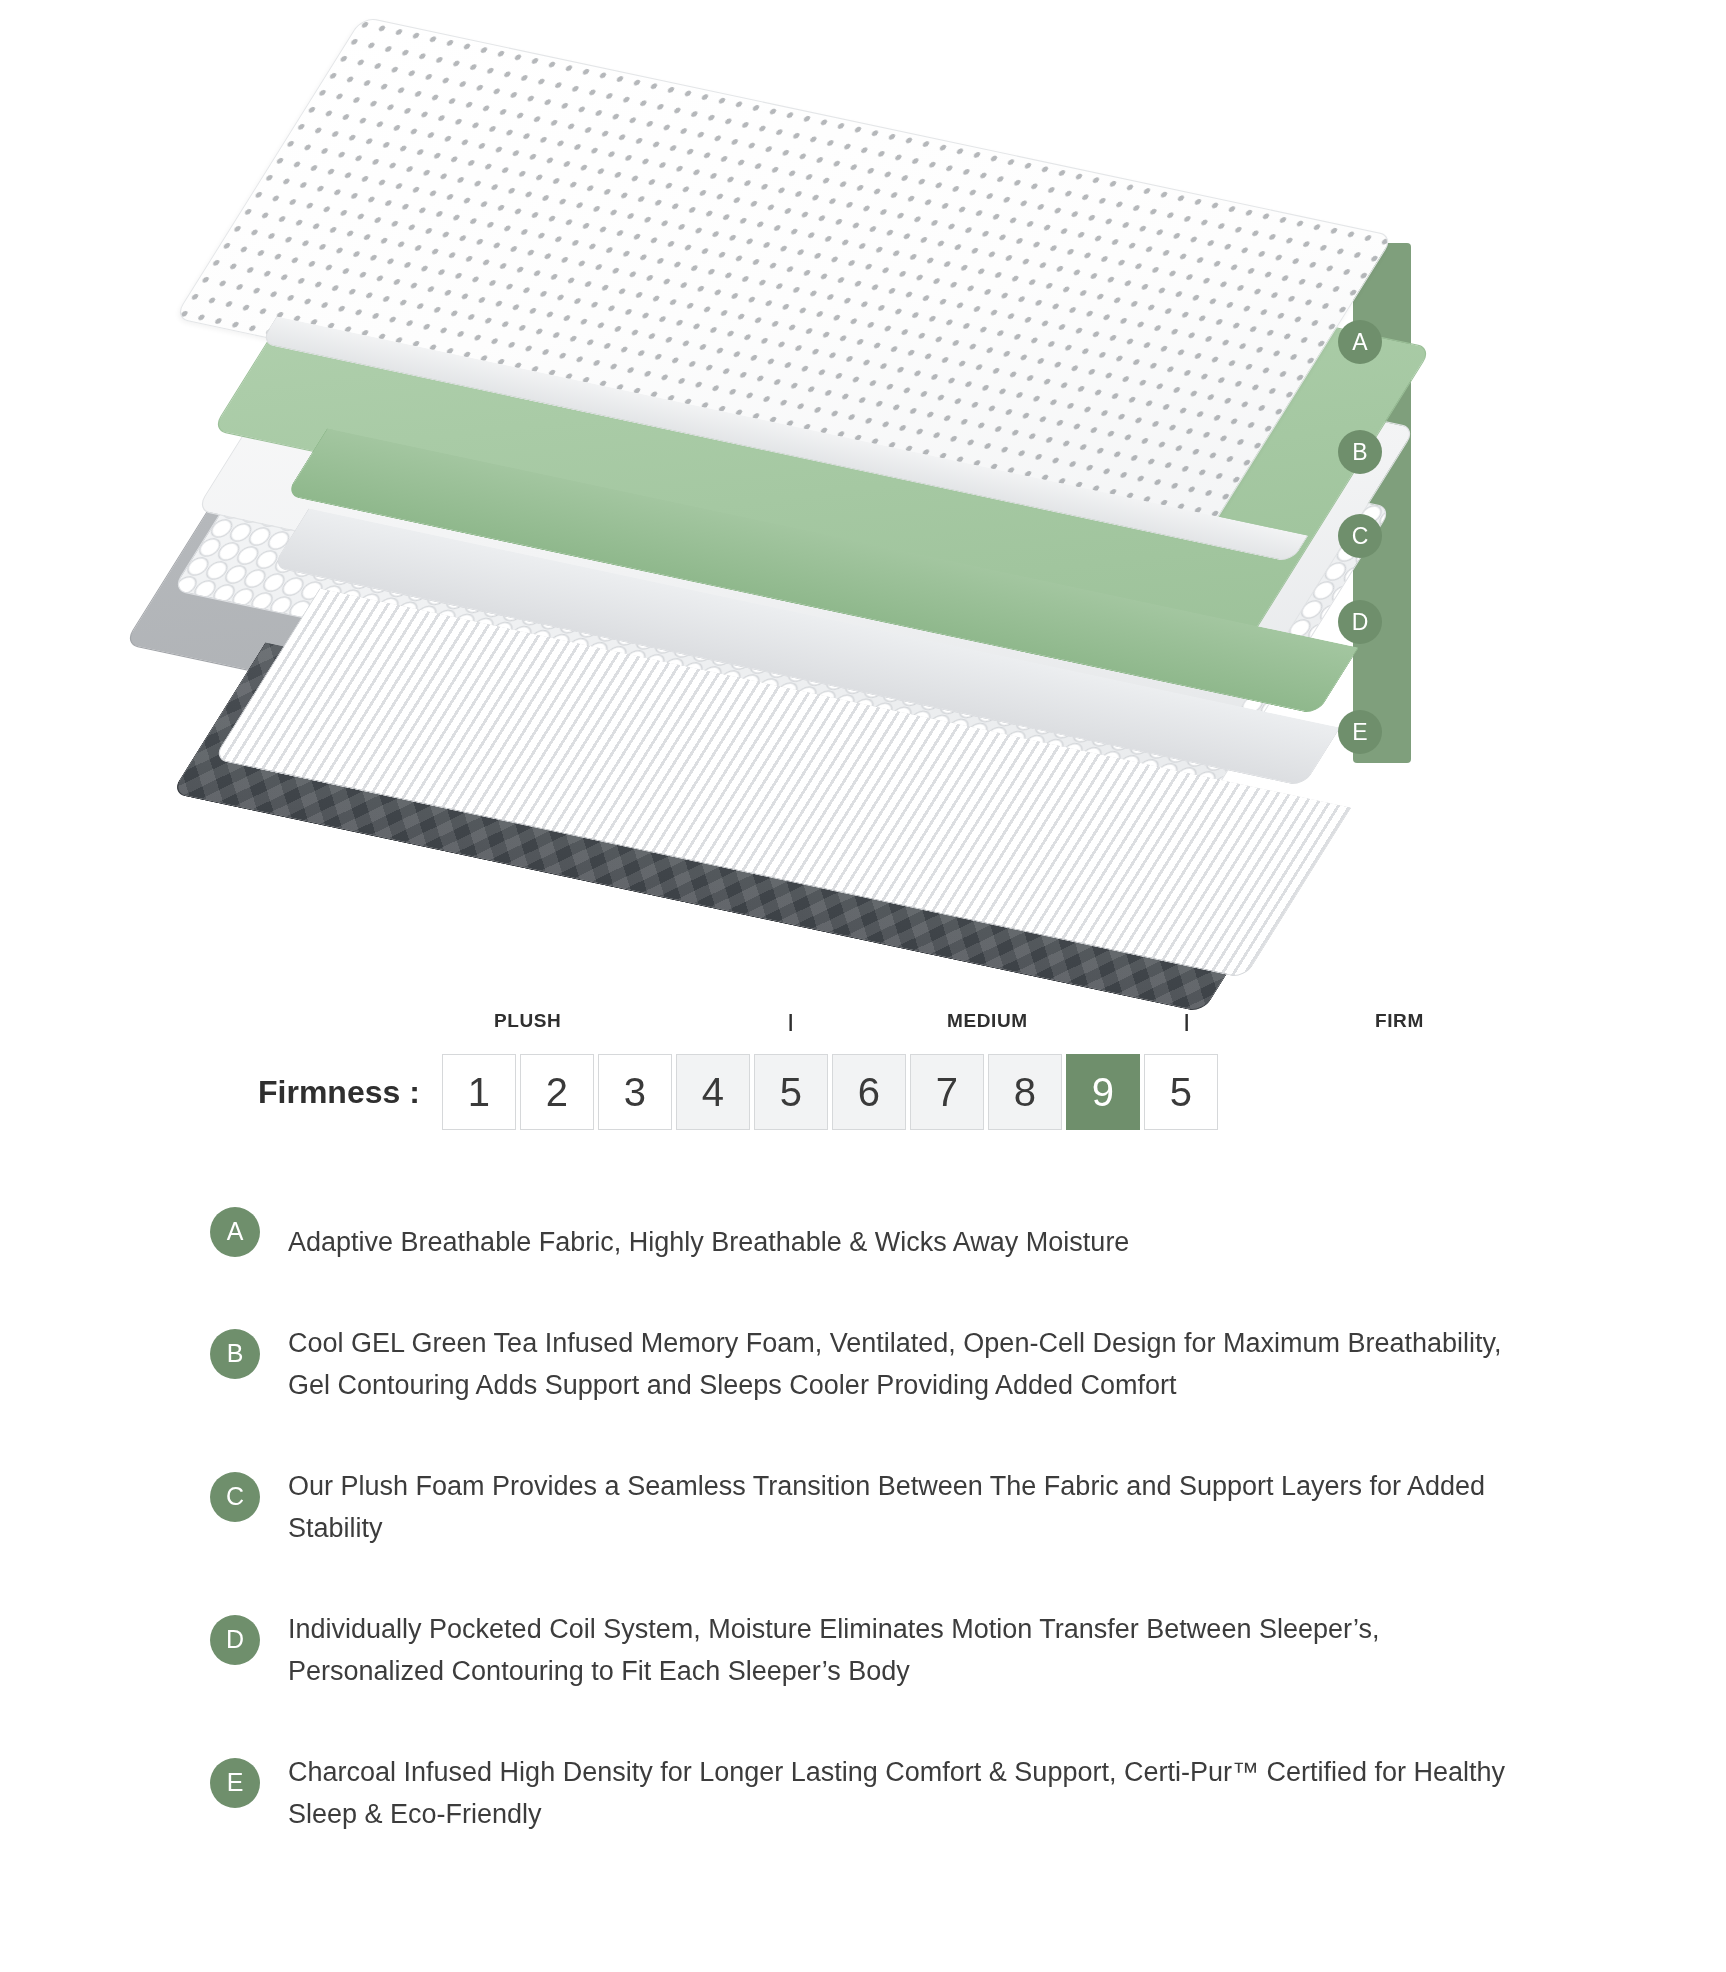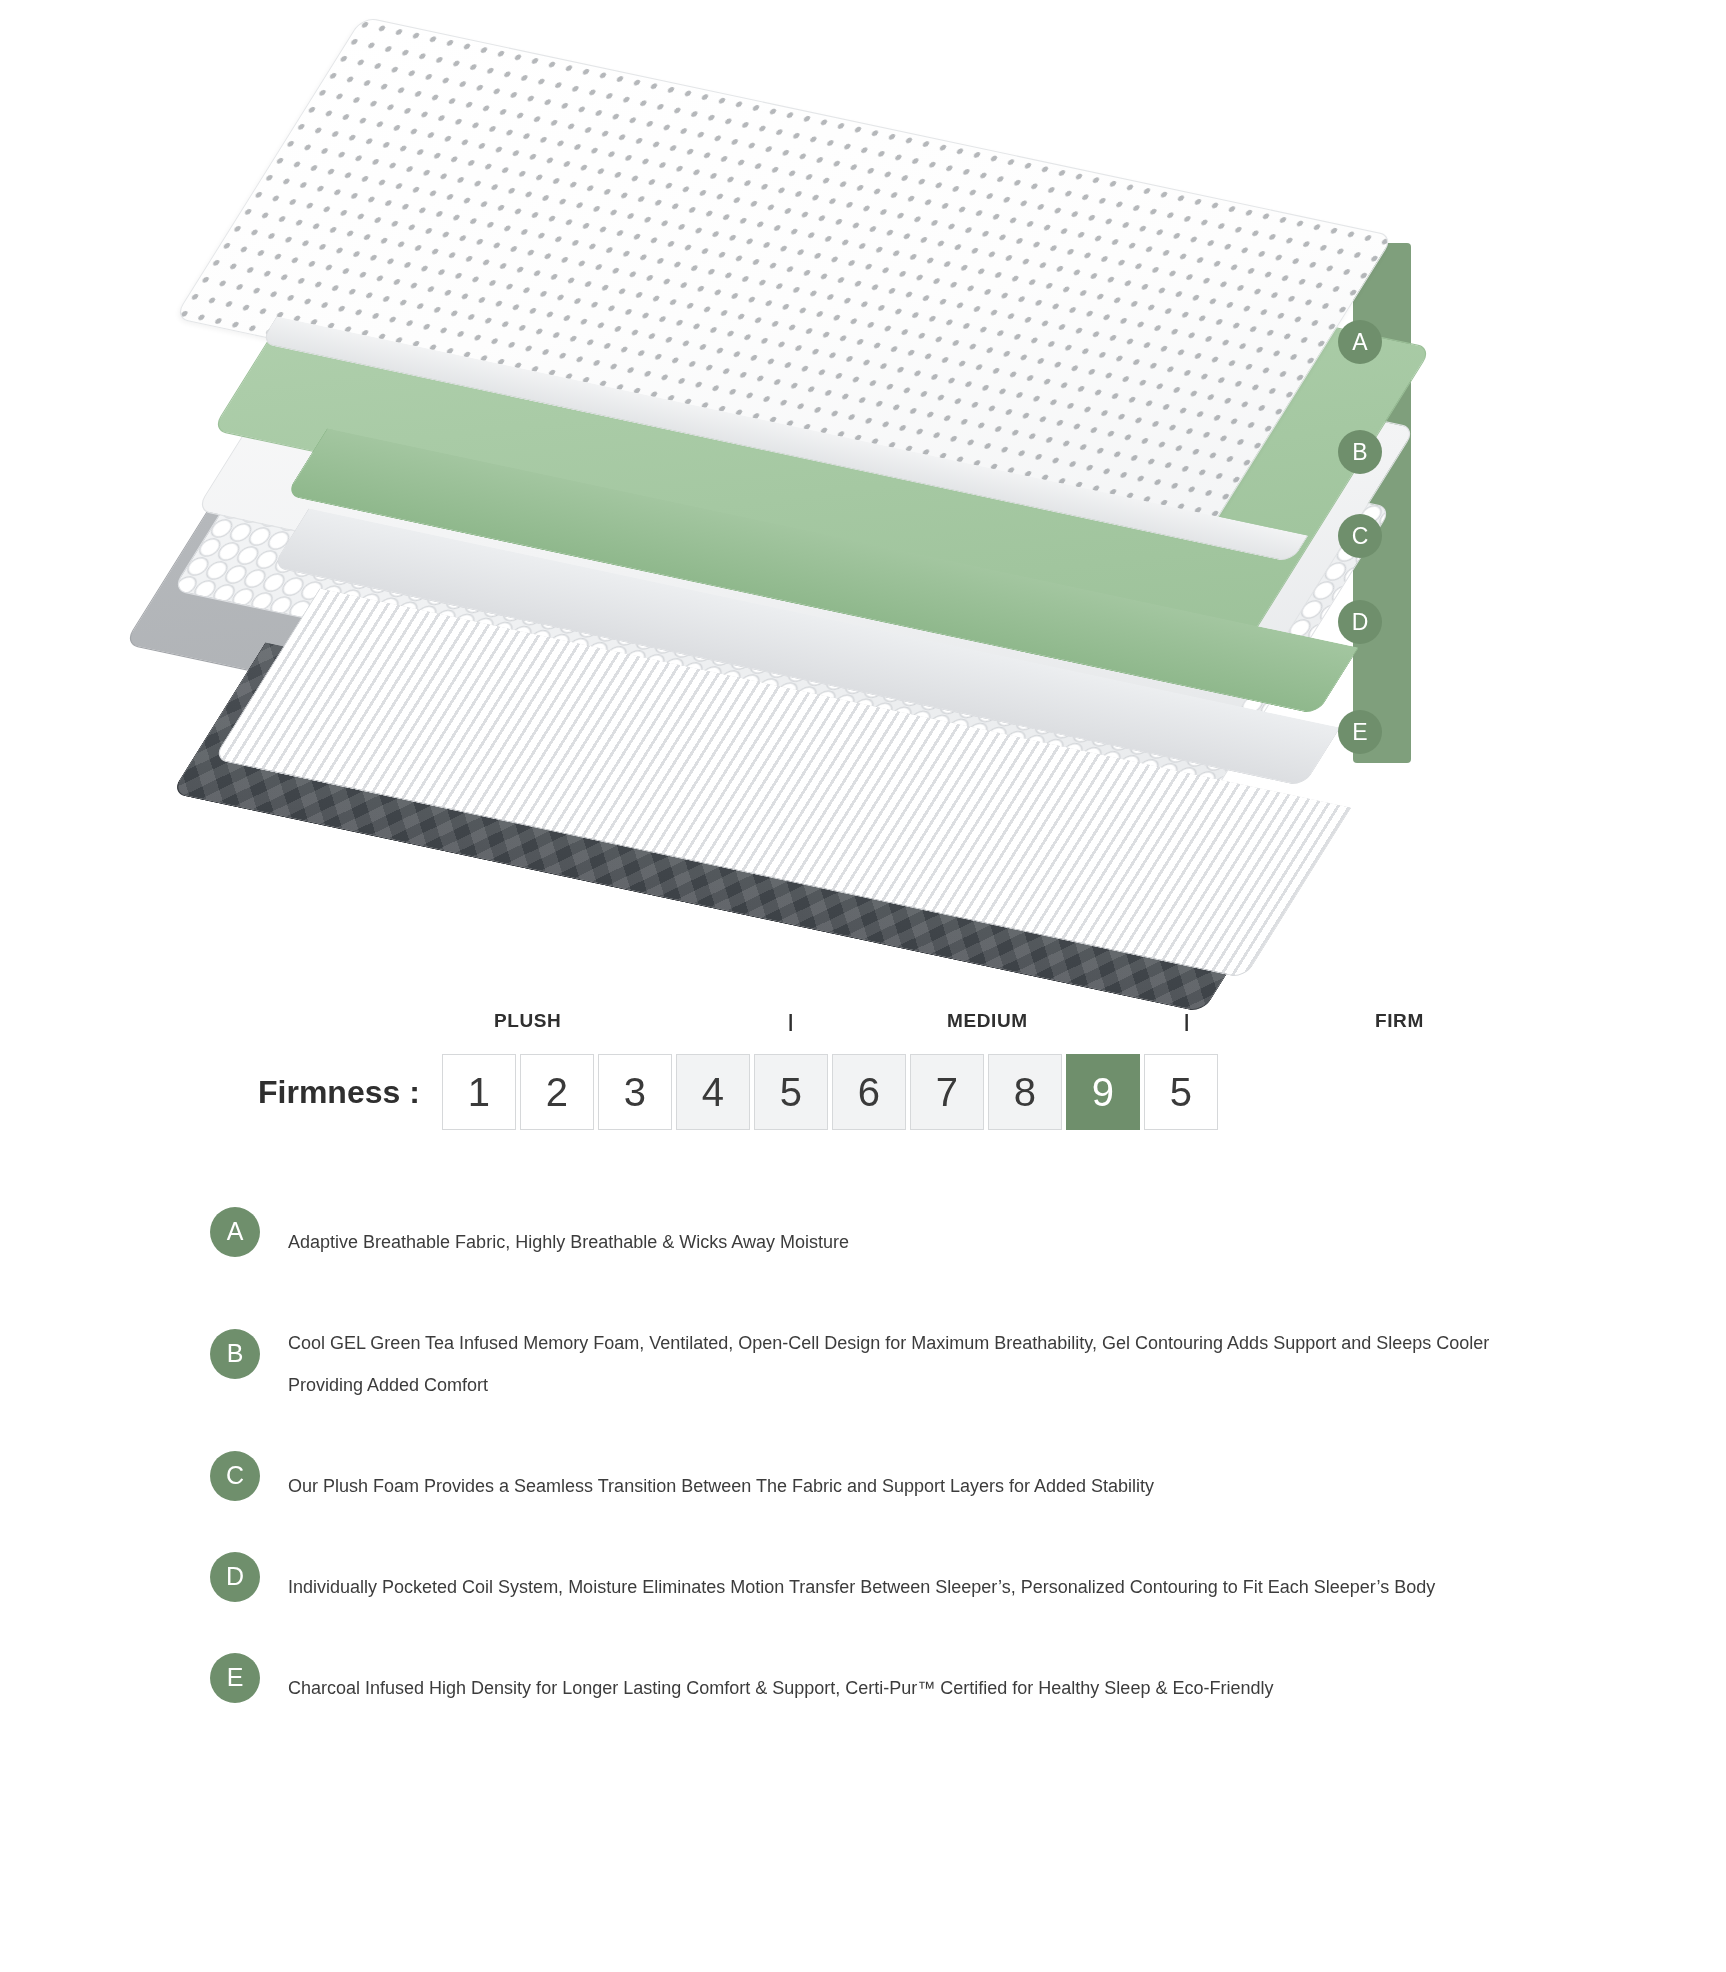--- a/index.html
+++ b/index.html
@@ -219,21 +219,21 @@
     border-radius: 50%;
     background: #6f8f6c;
     color: #fff;
     font-size: 25px;
     display: flex;
     align-items: center;
     justify-content: center;
     margin-right: 28px;
   }
   .legend-text {
-    font-size: 18px;
+    font-size: 27px;
     line-height: 42px;
     color: #3c3c3c;
     max-width: 1230px;
     margin-top: 21px;
   }
   .legend-item.center { align-items: center; }
 </style>
 </head>
 <body>
 

